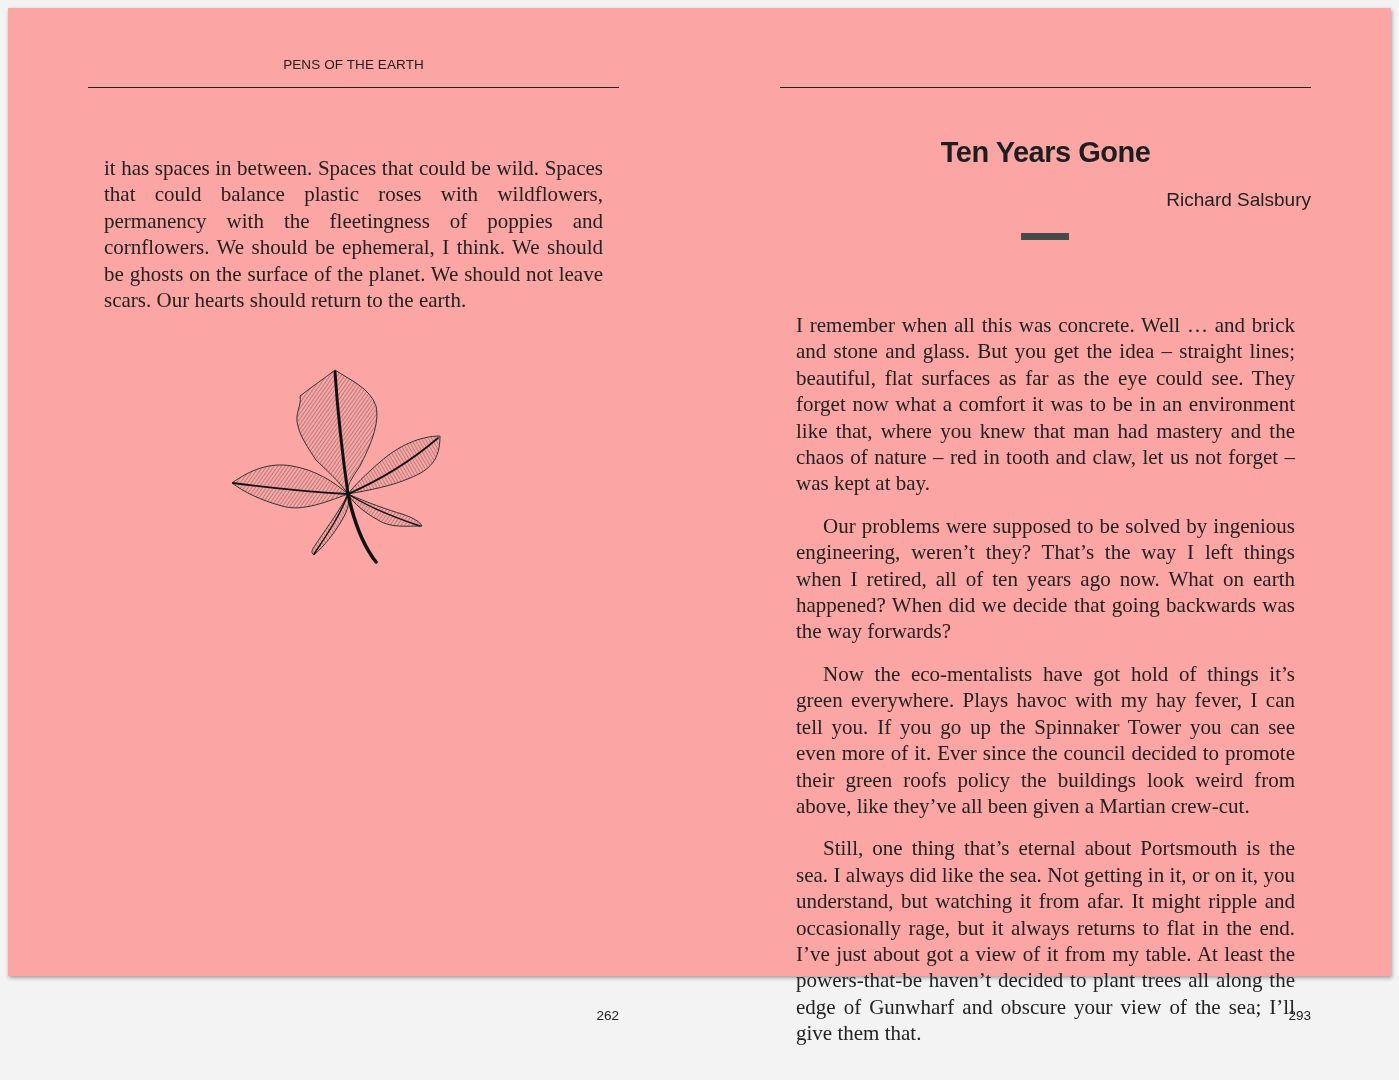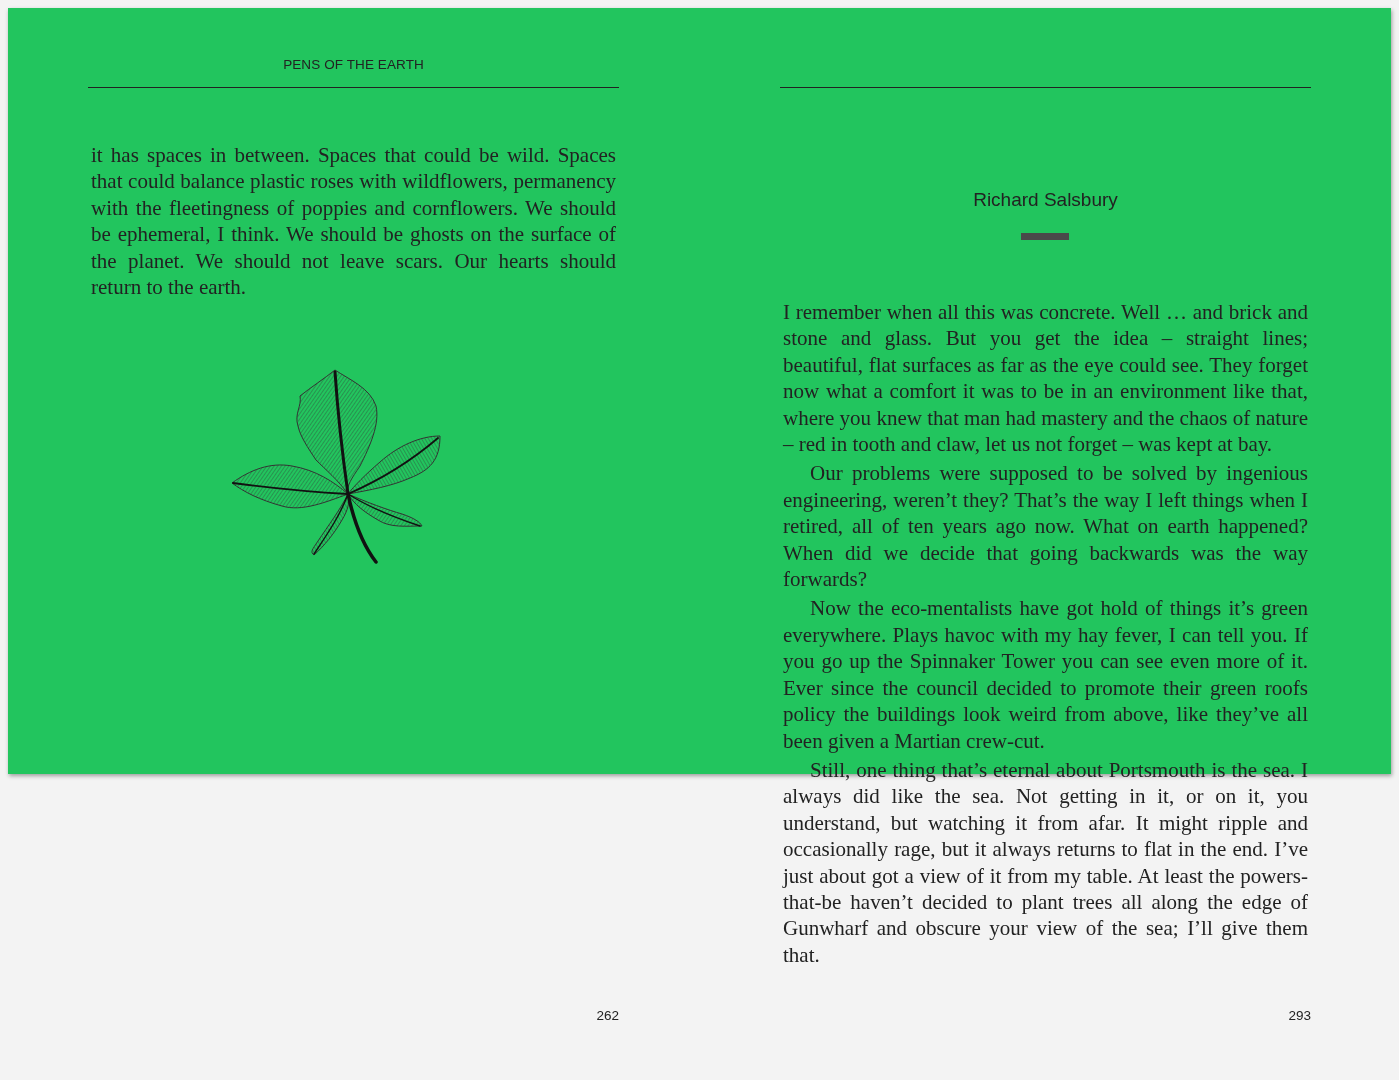--- a/index.html
+++ b/index.html
@@ -1,37 +1,37 @@
 <!DOCTYPE html>
 <html><head>
 <meta charset="utf-8">
 <style>
   html, body { margin:0; padding:0; }
   body { width:1399px; height:1080px; background:#f3f3f3; position:relative; overflow:hidden; }
-  .spread { position:absolute; left:8px; top:8px; width:1383px; height:766px; background:#22c55e;
+  .spread { position:absolute; left:8px; top:8px; width:1383px; height:968px; background:#fca5a5;
             box-shadow: 1px 2px 4px rgba(0,0,0,0.35); }
   .page { position:absolute; top:0; height:100%; }
   .page.left { left:80px; width:531px; }
   .page.right { left:772px; width:531px; }
   .running-head { position:absolute; top:49px; left:0; width:100%; text-align:center;
     font-family:"Liberation Sans", sans-serif; font-size:13.5px; color:#222; letter-spacing:0.1px; }
   .head-rule { position:absolute; top:79px; left:0; width:100%; height:0; border-top:1.3px solid #222; }
   .body-text { position:absolute; left:0; width:100%;
     font-family:"Liberation Serif", serif; font-size:21px; line-height:26.4px; color:#222;
     text-align:justify; hyphens:none; }
-  .body-text p { margin:3px; }
+  .body-text p { margin:16px; }
   .body-text p.indent { text-indent:27px; }
   .left .body-text { top:131px; }
   .right .body-text { top:288px; }
   .folio { position:absolute; top:1000px; left:0; width:100%; text-align:right;
     font-family:"Liberation Sans", sans-serif; font-size:13.5px; color:#222; }
   .leaf { position:absolute; left:142px; top:358px; width:214px; height:200px; }
   .title { position:absolute; top:128px; left:0; width:100%; text-align:center;
     font-family:"Liberation Sans", sans-serif; font-size:29px; font-weight:bold; color:#1e1e1e; letter-spacing:-0.5px; }
-  .author { position:absolute; top:181px; left:0; width:100%; text-align:center;
+  .author { position:absolute; top:181px; left:0; width:100%; text-align:right;
     font-family:"Liberation Sans", sans-serif; font-size:19px; color:#222; }
   .title-bar { position:absolute; top:225px; left:241px; width:48px; height:7px; background:#4a4a4a; }
 </style>
 </head>
 <body>
 
 <div class="spread">
 
   <div class="page left">
     <div class="running-head">PENS OF THE EARTH</div>
@@ -69,20 +69,21 @@
         <path d="M118,128 C110,150 96,170 84,188" stroke-width="1.4"></path>
         <path d="M118,128 C140,142 166,152 190,160" stroke-width="1.4"></path>
       </g>
     </svg>
 
     <div class="folio">262</div>
   </div>
 
   <div class="page right">
     <div class="head-rule"></div>
+    <div class="title">Ten Years Gone</div>
     <div class="author">Richard Salsbury</div>
     <div class="title-bar"></div>
     <div class="body-text">
       <p>I remember when all this was concrete. Well … and brick and stone and glass. But you get the idea – straight lines; beautiful, flat surfaces as far as the eye could see. They forget now what a comfort it was to be in an environment like that, where you knew that man had mastery and the chaos of nature – red in tooth and claw, let us not forget – was kept at bay.</p>
       <p class="indent">Our problems were supposed to be solved by ingenious engineering, weren’t they? That’s the way I left things when I retired, all of ten years ago now. What on earth happened? When did we decide that going backwards was the way forwards?</p>
       <p class="indent">Now the eco-mentalists have got hold of things it’s green everywhere. Plays havoc with my hay fever, I can tell you. If you go up the Spinnaker Tower you can see even more of it. Ever since the council decided to promote their green roofs policy the buildings look weird from above, like they’ve all been given a Martian crew-cut.</p>
       <p class="indent">Still, one thing that’s eternal about Portsmouth is the sea. I always did like the sea. Not getting in it, or on it, you understand, but watching it from afar. It might ripple and occasionally rage, but it always returns to flat in the end. I’ve just about got a view of it from my table. At least the powers-that-be haven’t decided to plant trees all along the edge of Gunwharf and obscure your view of the sea; I’ll give them that.</p>
     </div>
     <div class="folio">293</div>
   </div>

